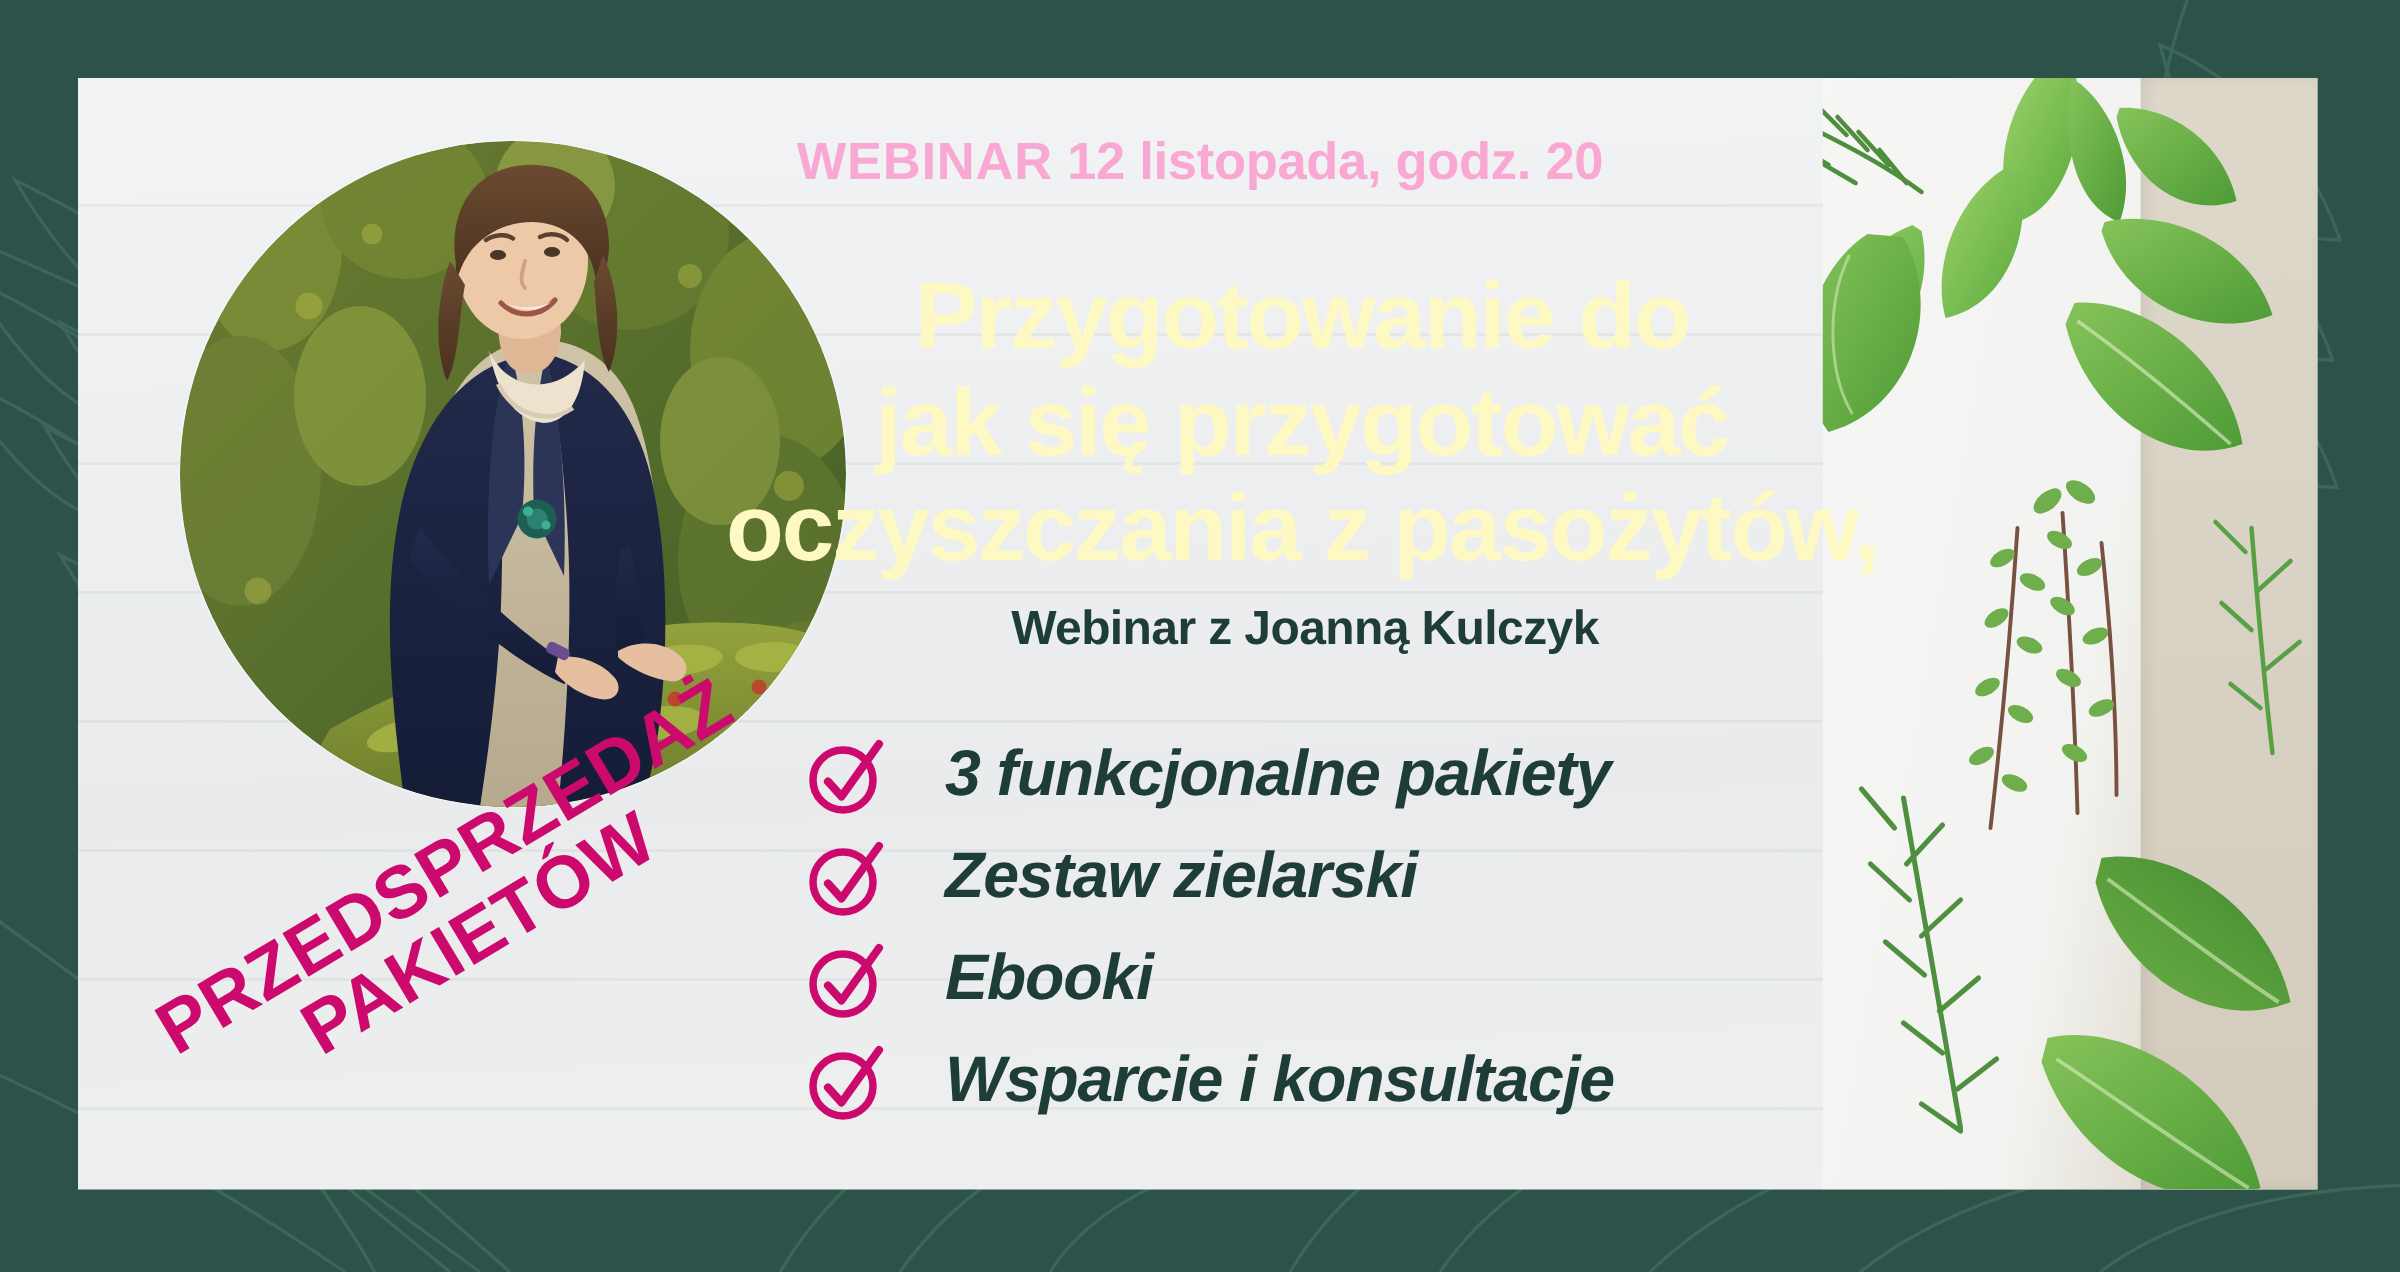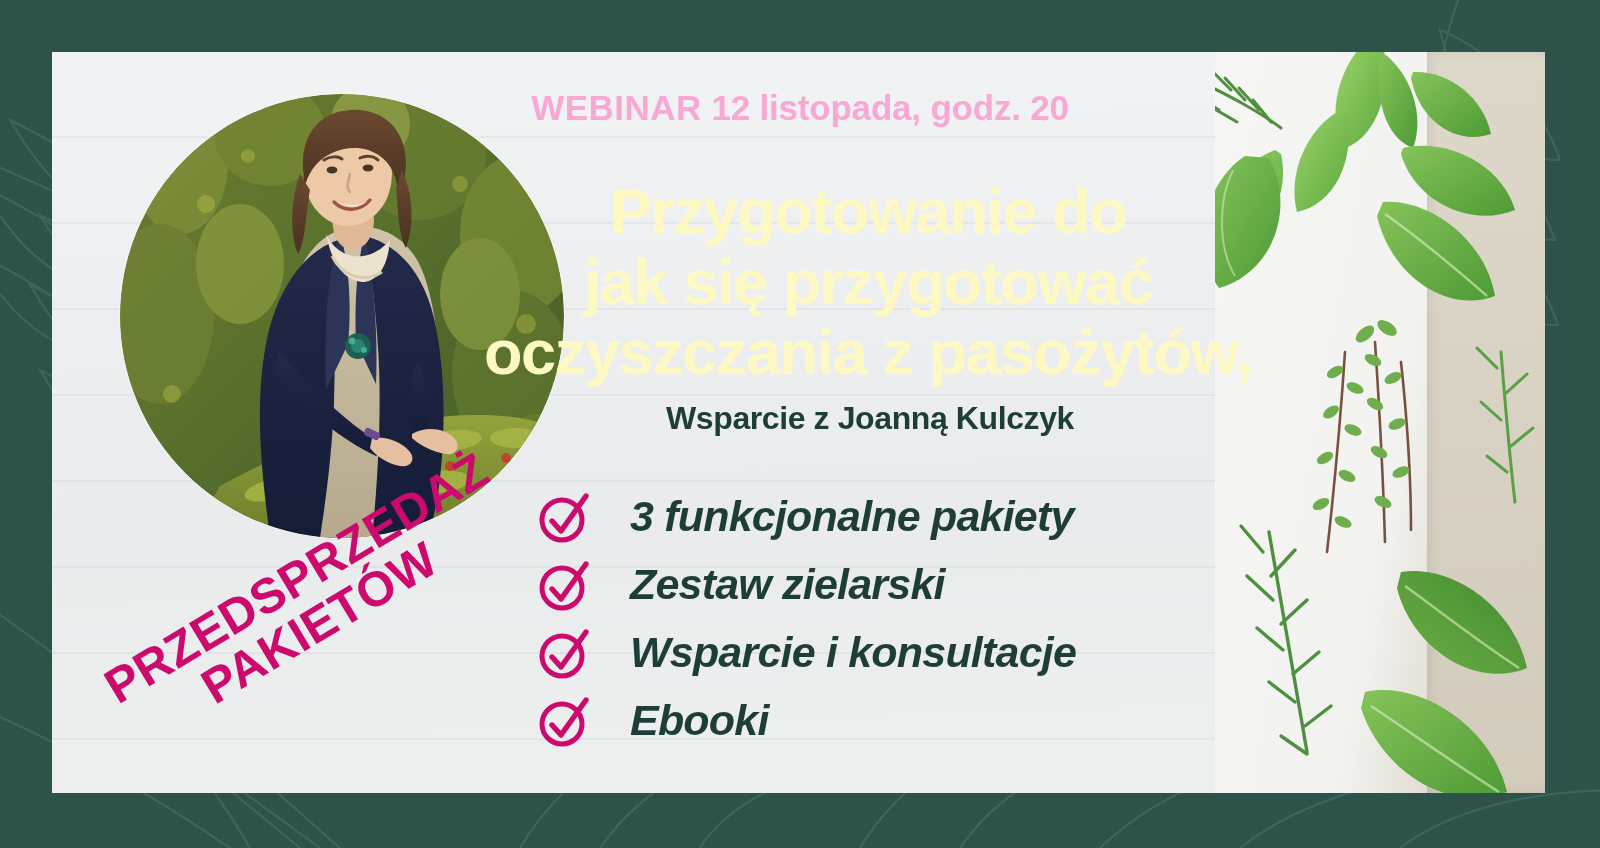--- a/index.html
+++ b/index.html
@@ -380,21 +380,21 @@
     <span class="lead">WEBINAR</span>
     <span class="rest">12 listopada, godz. 20</span>
   </div>
 
   <div id="title">
     <div>Przygotowanie do</div>
     <div>jak się przygotować</div>
     <div>oczyszczania z pasożytów,</div>
   </div>
 
-  <div id="subtitle">Wsparcie z Joanną Kulczyk</div>
+  <div id="subtitle">Webinar z Joanną Kulczyk</div>
 
   <div id="benefits">
 
     <div class="benefit">
       <span class="check">
         <svg viewBox="0 0 62 52" width="62" height="52">
           <circle cx="26" cy="28" r="20" fill="none" stroke="#cc0a6e" stroke-width="5"></circle>
           <path d="M16 29 L25 39 L50 4" fill="none" stroke="#cc0a6e" stroke-width="5.4" stroke-linecap="round" stroke-linejoin="round"></path>
         </svg>
       </span>
@@ -411,31 +411,31 @@
       <span class="label">Zestaw zielarski</span>
     </div>
 
     <div class="benefit">
       <span class="check">
         <svg viewBox="0 0 62 52" width="62" height="52">
           <circle cx="26" cy="28" r="20" fill="none" stroke="#cc0a6e" stroke-width="5"></circle>
           <path d="M16 29 L25 39 L50 4" fill="none" stroke="#cc0a6e" stroke-width="5.4" stroke-linecap="round" stroke-linejoin="round"></path>
         </svg>
       </span>
-      <span class="label">Wsparcie i konsultacje</span>
+      <span class="label">Ebooki</span>
     </div>
 
     <div class="benefit">
       <span class="check">
         <svg viewBox="0 0 62 52" width="62" height="52">
           <circle cx="26" cy="28" r="20" fill="none" stroke="#cc0a6e" stroke-width="5"></circle>
           <path d="M16 29 L25 39 L50 4" fill="none" stroke="#cc0a6e" stroke-width="5.4" stroke-linecap="round" stroke-linejoin="round"></path>
         </svg>
       </span>
-      <span class="label">Ebooki</span>
+      <span class="label">Wsparcie i konsultacje</span>
     </div>
 
   </div>
 
   <div id="presale">
     <div>PRZEDSPRZEDAŻ</div>
     <div>PAKIETÓW</div>
   </div>
 
 </div>

